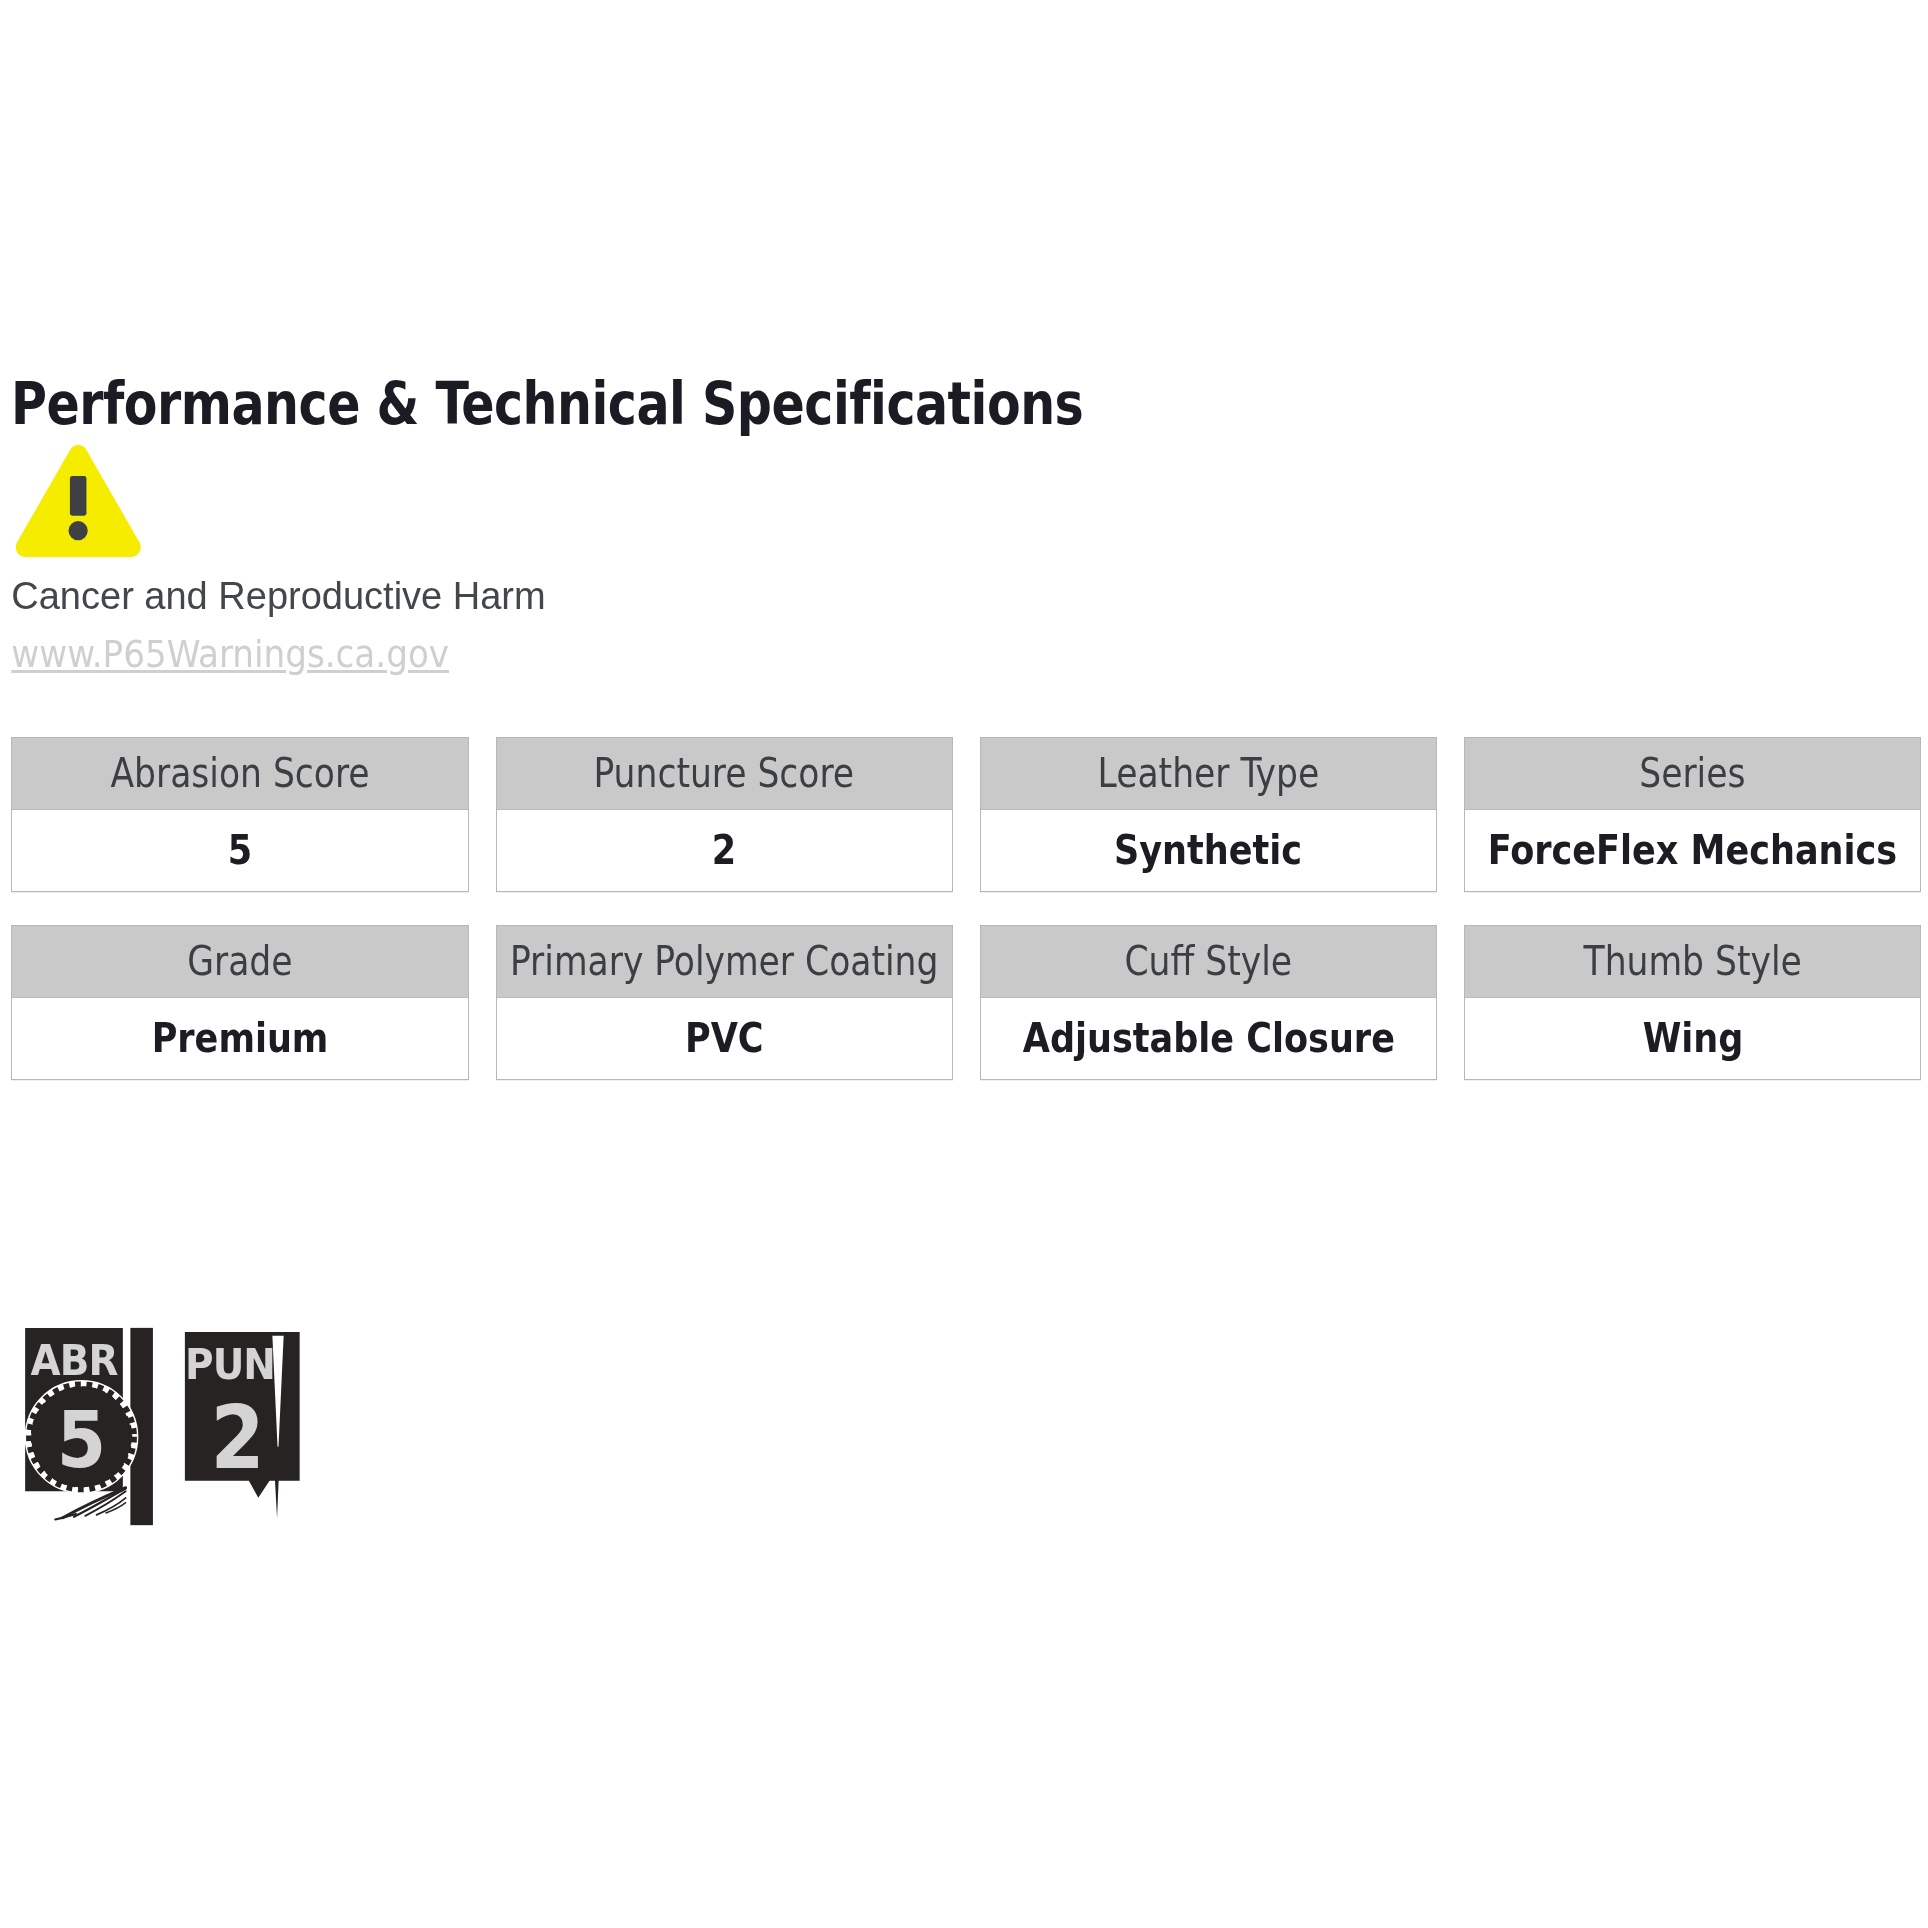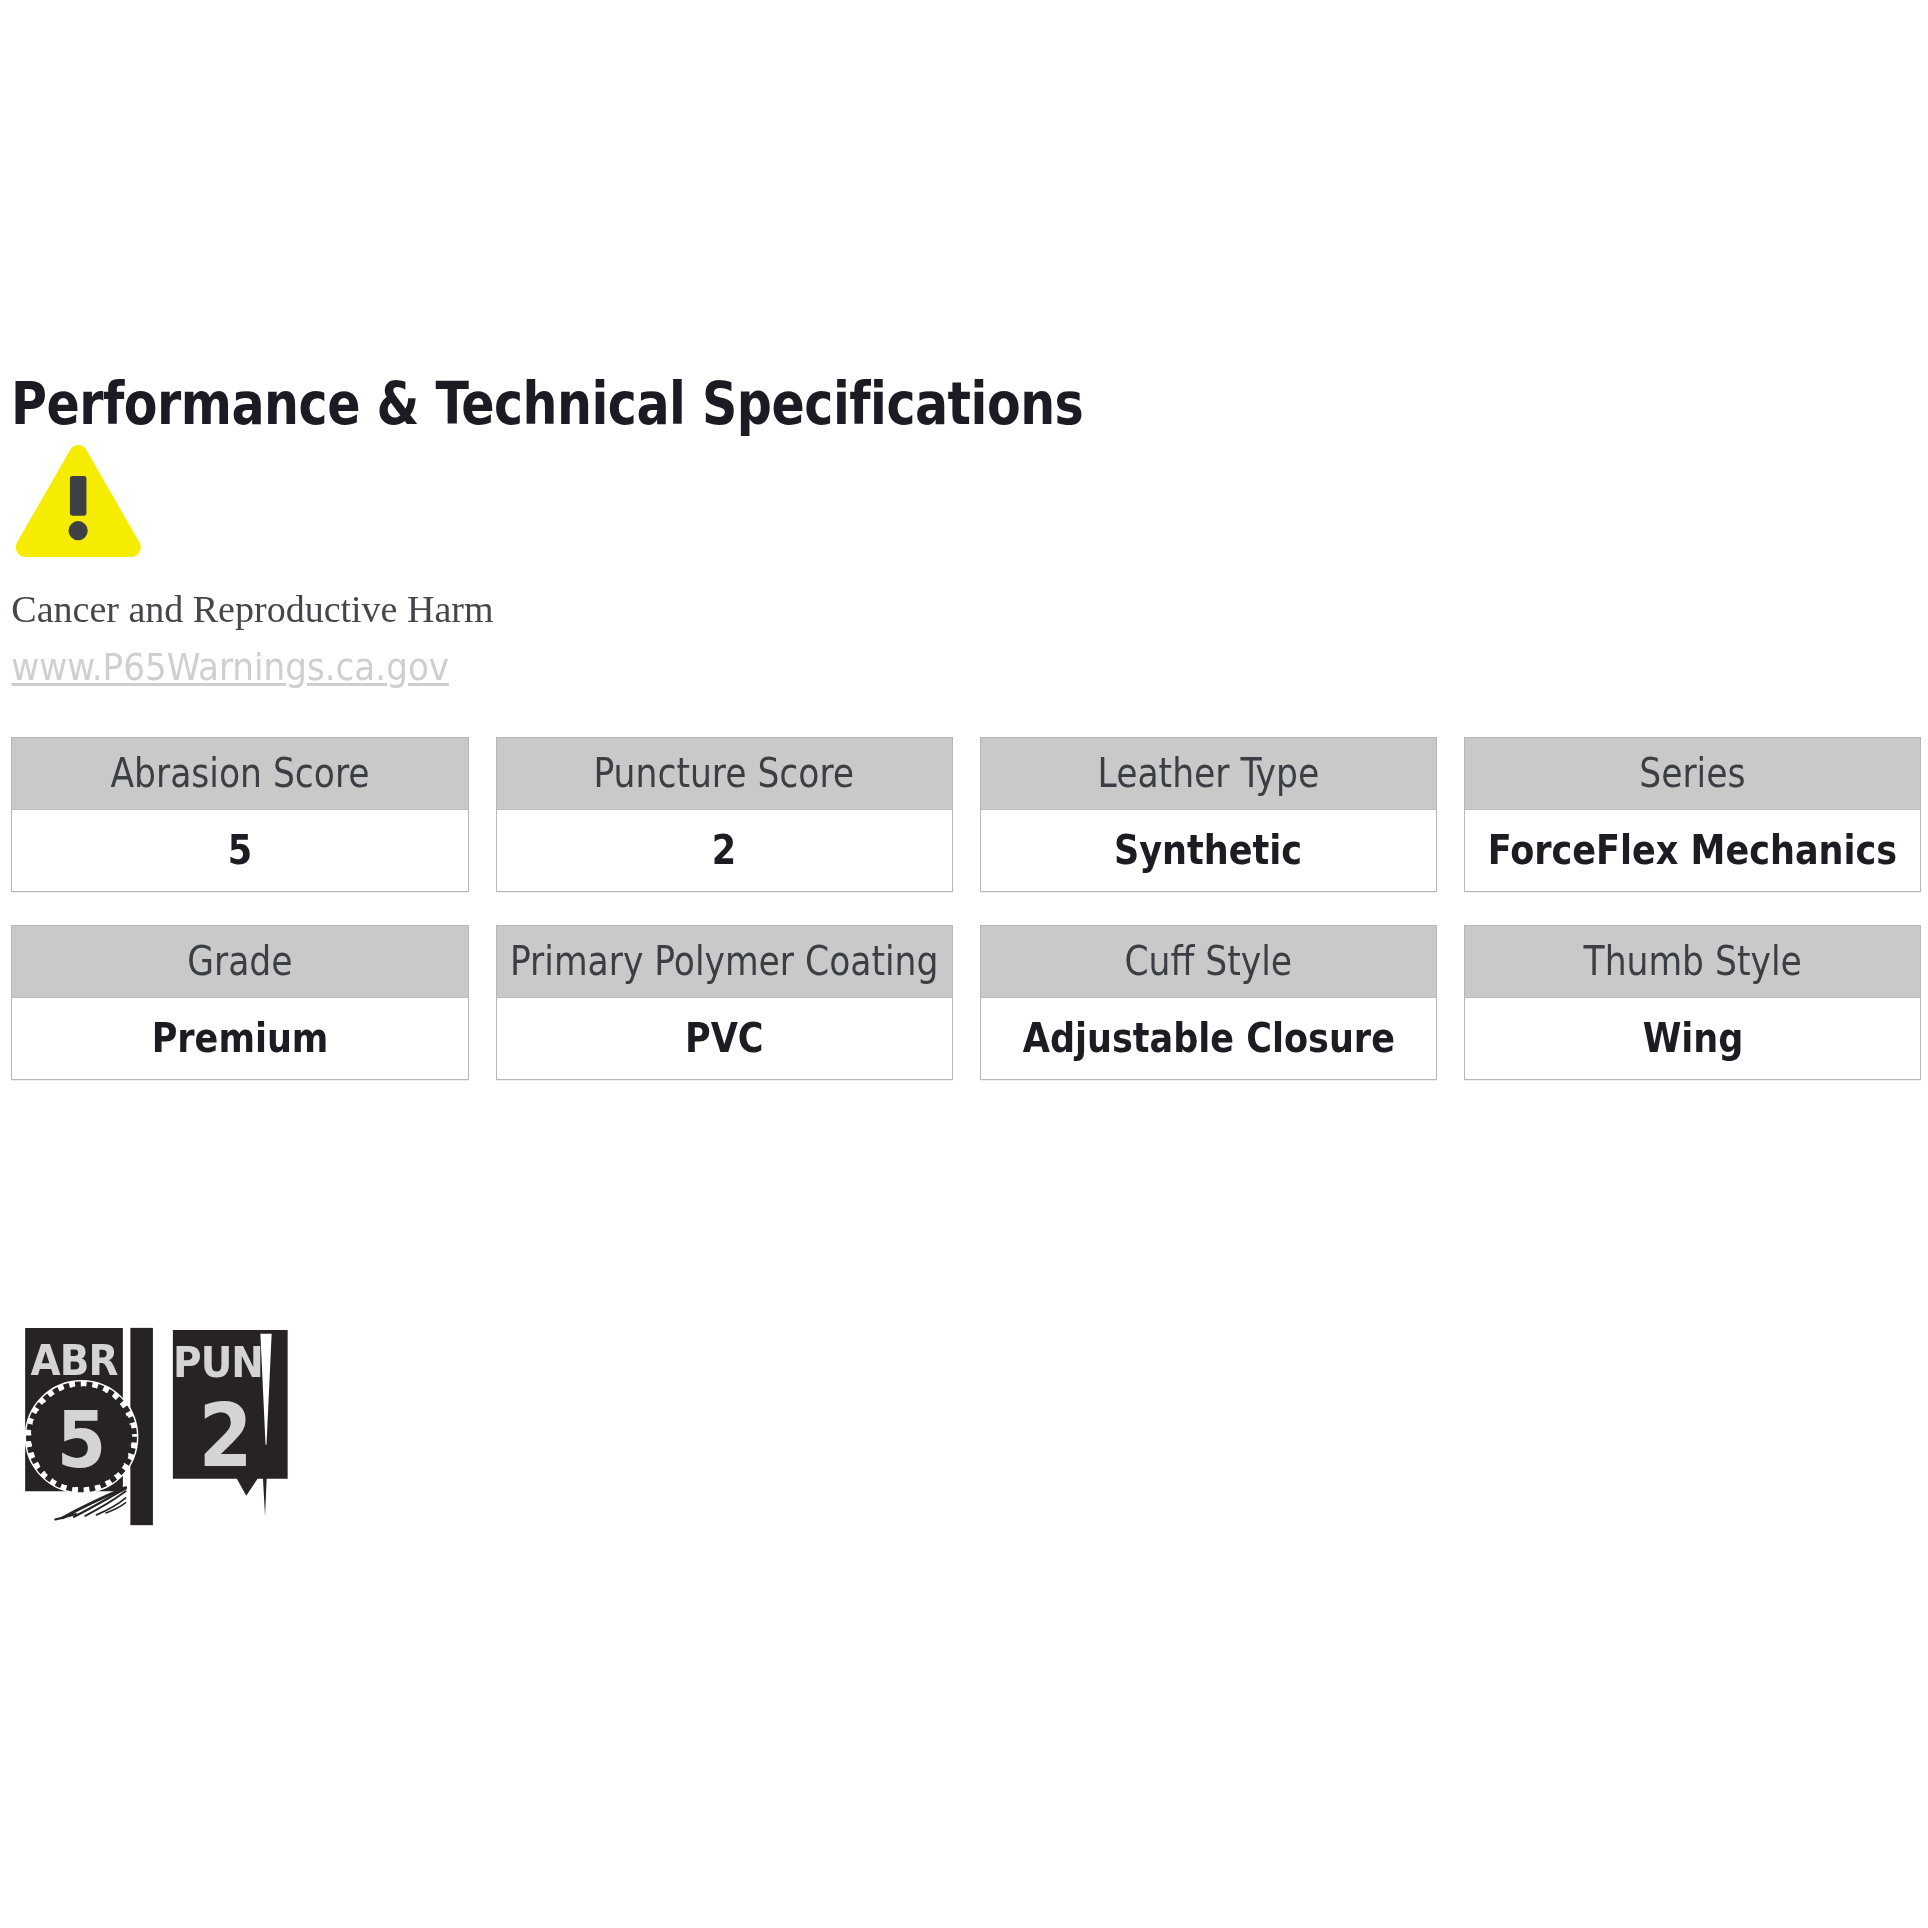--- a/index.html
+++ b/index.html
@@ -45,22 +45,22 @@
     left: 11.3px;
     top: 444px;
     width: 847px;
   }
   .warning-triangle {
     display: block;
     width: 132px;
     height: 115px;
   }
   .warning-text {
-    margin-top: 27px;
-    font-family: Liberation Serif, serif;
+    margin-top: 14px;
+    font-family: Liberation Sans, sans-serif;
     font-size: 38px;
     line-height: 47px;
     color: #43474c;
     white-space: nowrap;
   }
   .warning-link {
     display: inline-block;
     margin-top: 10px;
     font-family: "DejaVu Sans Condensed", "Liberation Sans Narrow", "Liberation Sans", sans-serif;
     font-size: 38px;
@@ -126,22 +126,22 @@
     white-space: nowrap;
     transform: scaleX(0.95);
   }
 
   
   .rating-badges {
     position: absolute;
     left: 21px;
     top: 1326px;
     display: flex;
-    align-items: center;
-    gap: 13px;
+    align-items: flex-end;
+    gap: 25px;
   }
   .rating-badge {
     display: block;
   }
   .badge-abr { width: 137px; height: 202px; }
   .badge-pun { width: 127px; height: 198px; }
 </style>
 </head>
 <body>
 

